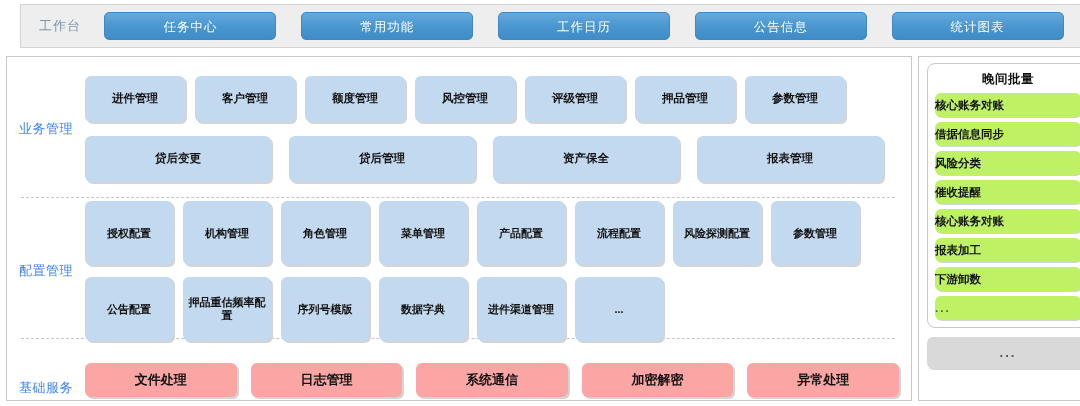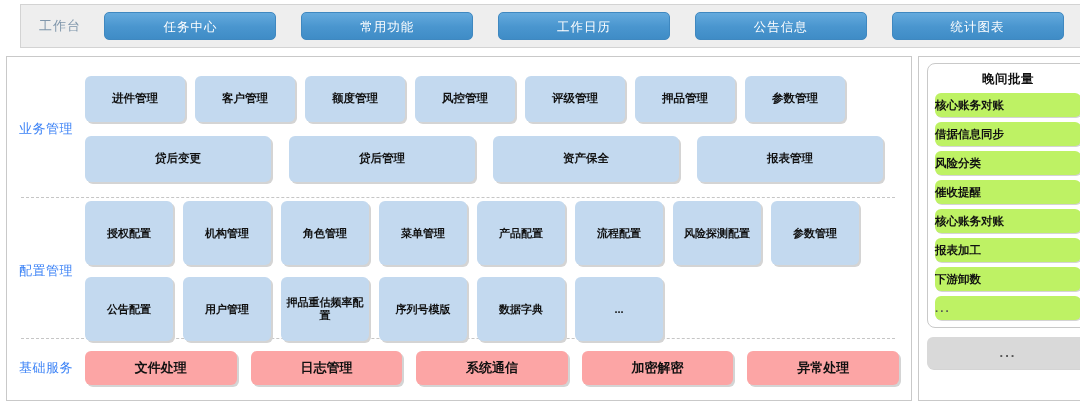--- a/index.html
+++ b/index.html
@@ -121,21 +121,21 @@
     margin: 0 16px 0 14px;
   }
 
   
   .sec-config { height: 140px; padding-top: 6px; }
   .sec-config .trow { height: 64px; }
   .sec-config .trow.r1 { margin-bottom: 12px; }
   .sec-config .tile { max-width: 88px; font-size: 11px; }
 
   
-  .sec-basic { height: 58px; }
+  .sec-basic { height: 58px; align-items: flex-end; }
   .sec-basic .trow { height: 34px; gap: 14px; }
   .sec-basic .tile {
     max-width: 158px;
     font-size: 13px;
     font-weight: bold;
   }
 
   
   .sidebar {
     position: absolute;
@@ -247,24 +247,24 @@
         <div class="tile">机构管理</div>
         <div class="tile">角色管理</div>
         <div class="tile">菜单管理</div>
         <div class="tile">产品配置</div>
         <div class="tile">流程配置</div>
         <div class="tile">风险探测配置</div>
         <div class="tile">参数管理</div>
       </div>
       <div class="trow r2">
         <div class="tile">公告配置</div>
-        <div class="tile">用户管理</div>
         <div class="tile">押品重估频率配置</div>
         <div class="tile">序列号模版</div>
         <div class="tile">数据字典</div>
+        <div class="tile">进件渠道管理</div>
         <div class="tile">...</div>
       </div>
     </div>
   </div>
 
   <div class="divider"></div>
 
   <div class="section sec-basic">
     <div class="section-label">基础服务</div>
     <div class="section-rows">

